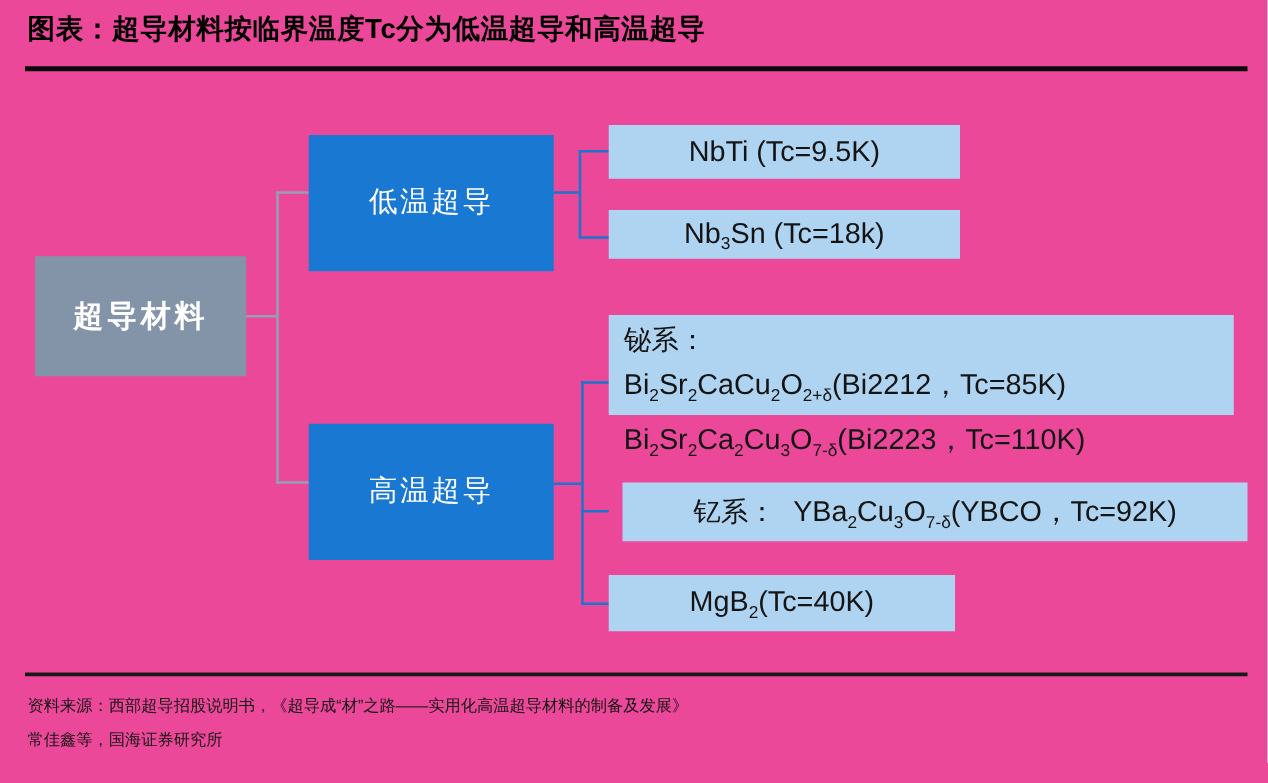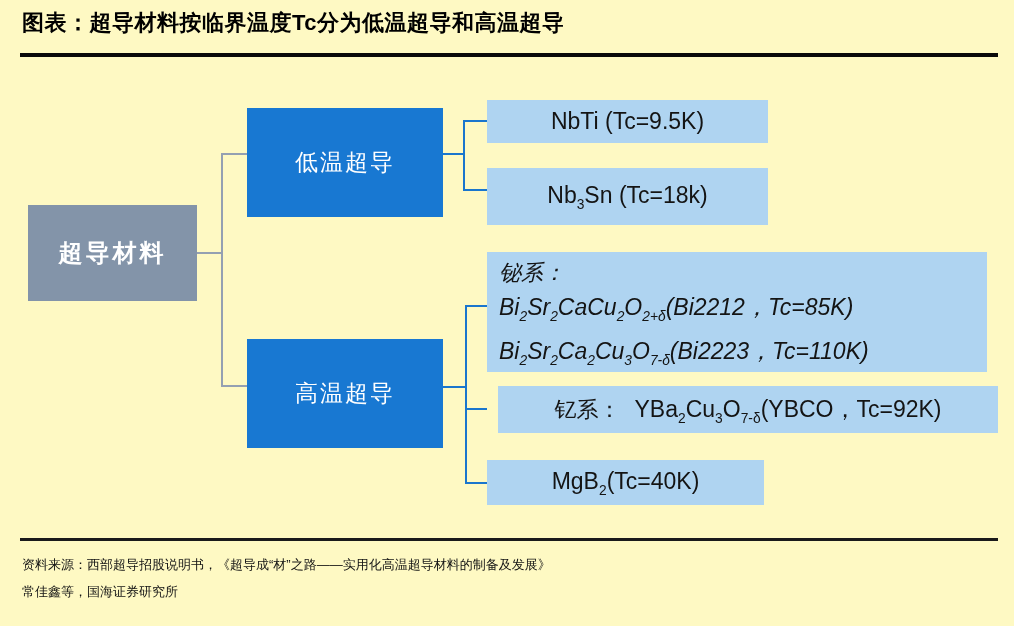--- a/index.html
+++ b/index.html
@@ -1,17 +1,17 @@
 <!DOCTYPE html>
 <html><head>
 <meta charset="utf-8">
 <style>
   html,body{margin:0;padding:0;background:#ffffff;}
   #canvas{
-    position:relative;width:1014px;height:626px;background:#fef9c3;overflow:hidden;
+    position:relative;width:1014px;height:626px;background:#ec4899;overflow:hidden;
     font-family:"Liberation Sans","DejaVu Sans",sans-serif;color:#111;
   }
   .abs{position:absolute;}
 
   
   .title{
     left:22px;top:8px;width:970px;
     font-size:22px;font-weight:bold;color:#000;letter-spacing:0.5px;
   }
   .title-rule{left:20px;top:53px;width:978px;height:4px;background:#0a0a0a;}
@@ -26,24 +26,24 @@
   .branch-box{
     width:196px;height:109px;background:#1878d2;color:#fff;
     flex-direction:column;line-height:31px;font-size:23px;
   }
   .branch-box .cn{font-family:"DejaVu Serif","Liberation Serif",serif;letter-spacing:2px;}
   .lowtemp-box{left:247px;top:108px;}
   .hightemp-box{left:247px;top:339px;}
 
   .leaf{background:#afd4f1;color:#141414;font-size:23px;}
   .nbti-box{left:487px;top:100px;width:281px;height:43px;}
-  .nb3sn-box{left:487px;top:168px;width:281px;height:57px;}
+  .nb3sn-box{left:487px;top:168px;width:281px;height:39px;}
   .bi-box{
-    left:487px;top:252px;width:500px;height:120px;
-    display:block;padding:4px 0 0 12px;box-sizing:border-box;line-height:34px;font-style:italic;
+    left:487px;top:252px;width:500px;height:80px;
+    display:block;padding:4px 0 0 12px;box-sizing:border-box;line-height:34px;
   }
   .y-box{left:470px;top:386px;width:500px;height:47px;margin-left:28px;}
   .mgb2-box{left:487px;top:460px;width:277px;height:45px;}
   .series-label{font-family:"DejaVu Serif","Liberation Serif",serif;font-size:22px;}
   .y-box .series-label{margin-right:14px;}
   sub{font-size:0.6em;}
 
   
   .line{background:#94a0b2;}
   .line.blue{background:#1a76cd;}

